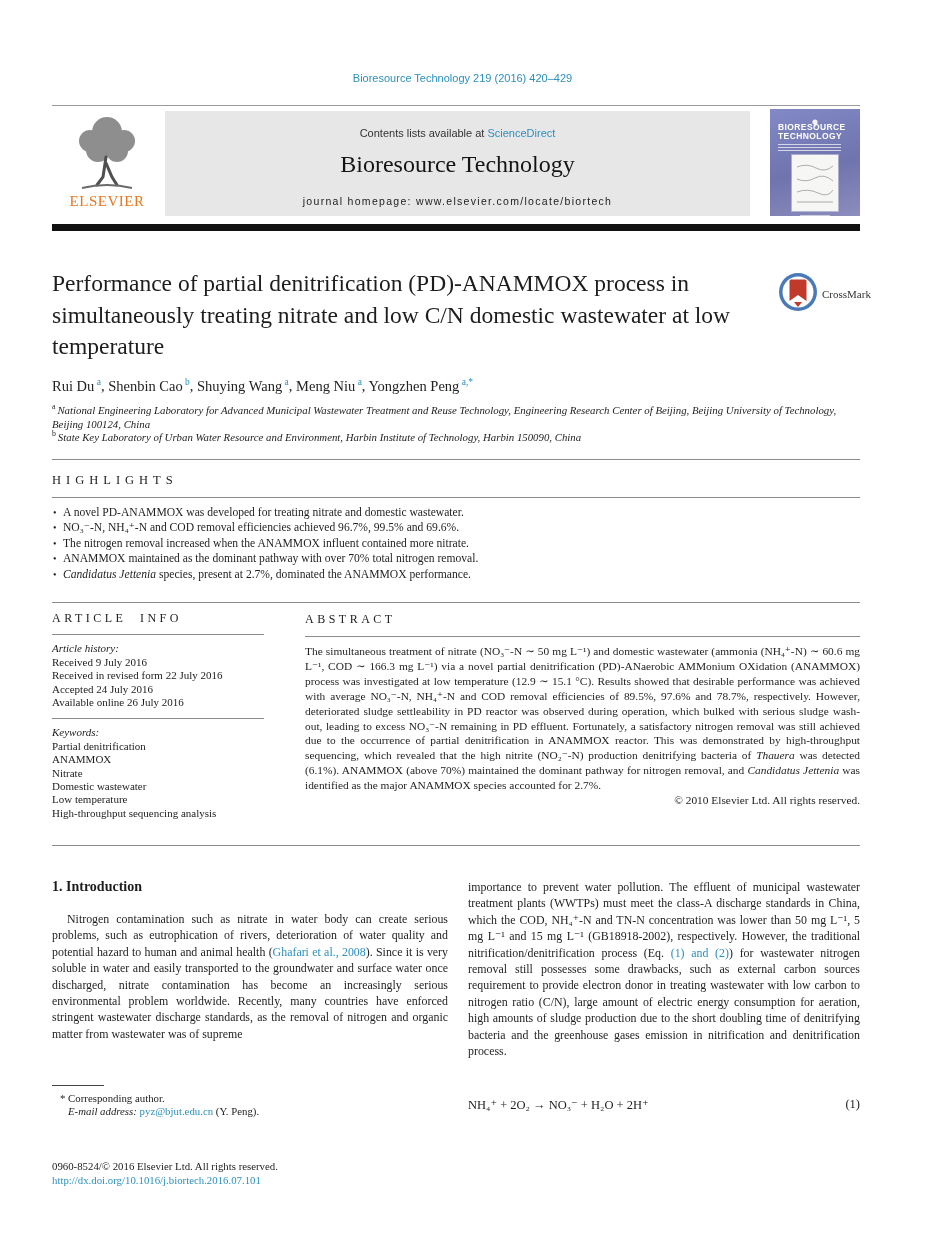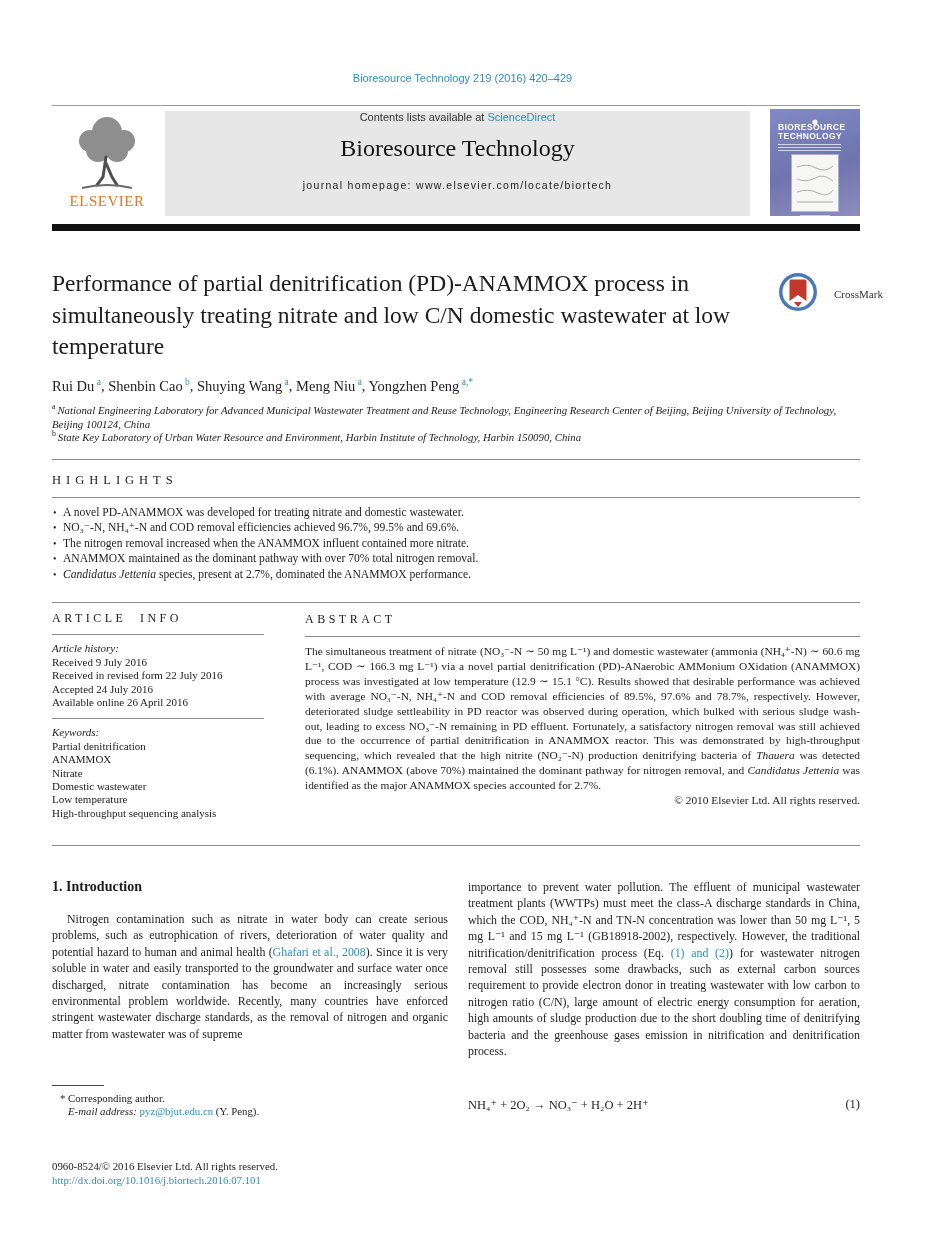--- a/index.html
+++ b/index.html
@@ -23,39 +23,39 @@
   
   .citation{top:66px;left:0;right:0;text-align:center;font-size:11px;color:var(--link);margin-top:6px;}
 
   .top-rule{top:105px;left:52px;width:808px;height:1px;background:#9a9a9a;}
 
   
   .elsevier{top:111px;left:52px;width:110px;height:106px;text-align:center;}
   .elsevier svg{display:block;margin:0 auto;}
   .elsevier-word{font-size:15px;letter-spacing:.5px;color:#e87722;margin-top:-2px;}
 
-  .journal-box{top:111px;left:165px;width:585px;height:105px;background:#e7e7e7;text-align:center;padding-top:0;}
+  .journal-box{top:111px;left:165px;width:585px;height:105px;background:#e7e7e7;text-align:center;padding-top:16px;}
   .contents-line{font-size:11px;color:#333;}
   .journal-title{font-size:24px;color:#141414;margin-top:12px;}
   .homepage{font-size:10.5px;letter-spacing:1.3px;color:#222;margin-top:17px;}
 
   .cover{top:109px;left:770px;width:90px;height:107px;background:linear-gradient(165deg,#8289c6 0%,#6f74ad 55%,#8d8dbd 100%);
          padding:4px 8px;text-align:center;color:#fff;}
   .cover-logo{width:10px;height:8px;margin:0 auto 2px auto;opacity:.9;}
   .cover-title{font-family:"Liberation Sans",sans-serif;font-size:8.5px;font-weight:bold;letter-spacing:.4px;line-height:9px;text-align:left;}
   .cover-lines{height:8px;margin:3px 2px 3px 0;background:repeating-linear-gradient(#ffffffb0 0 1px,transparent 1px 3px);width:85%;}
   .cover-panel{width:46px;height:56px;background:#f6f6f4;margin:1px auto 0 auto;box-shadow:0 0 0 1px #ffffff66;}
   .cover-panel svg{display:block;}
   .cover-foot{height:4px;width:40%;margin:4px auto 0 auto;background:#ffffff90;}
 
   .black-bar{top:224px;left:52px;width:808px;height:7px;background:#111;}
 
   
   .title{top:268px;left:52px;width:715px;font-size:23.5px;line-height:31.5px;color:#1d1d1d;}
-  .crossmark{top:272px;left:778px;width:92px;display:flex;align-items:center;gap:16px;}
+  .crossmark{top:272px;left:778px;width:92px;display:flex;align-items:center;gap:4px;}
   .crossmark-label{font-size:11px;color:#333;}
   .authors{top:378px;left:52px;font-size:14.5px;color:#222;}
   .authors .sup{color:var(--link);font-size:9.5px;}
   .affils{top:404px;left:52px;width:795px;font-size:10.8px;font-style:italic;line-height:13.5px;color:#222;}
   .affils .sup{font-style:normal;font-size:7.8px;}
 
   .rule-a{top:459px;left:52px;width:808px;height:1px;background:var(--rule);}
   .hl-heading{top:473px;left:52px;font-size:12.5px;letter-spacing:5px;color:#222;}
   .rule-b{top:497px;left:52px;width:808px;height:1px;background:var(--rule);}
   .hl-list{top:505px;left:52px;width:808px;font-size:11.6px;line-height:15.4px;color:#1e1e1e;}
@@ -183,21 +183,21 @@
 <div class="abs rule-c"></div>
 
 <div class="abs article-info">
   <div class="col-heading">ARTICLE INFO</div>
   <div class="head-rule"></div>
   <div class="info-label">Article history:</div>
   <div>
       <div>Received 9 July 2016</div>
       <div>Received in revised form 22 July 2016</div>
       <div>Accepted 24 July 2016</div>
-      <div>Available online 26 April 2016</div>
+      <div>Available online 26 July 2016</div>
     </div>
   <div class="mid-rule"></div>
   <div class="info-label">Keywords:</div>
   <div>
       <div>Partial denitrification</div>
       <div>ANAMMOX</div>
       <div>Nitrate</div>
       <div>Domestic wastewater</div>
       <div>Low temperature</div>
       <div>High-throughput sequencing analysis</div>

